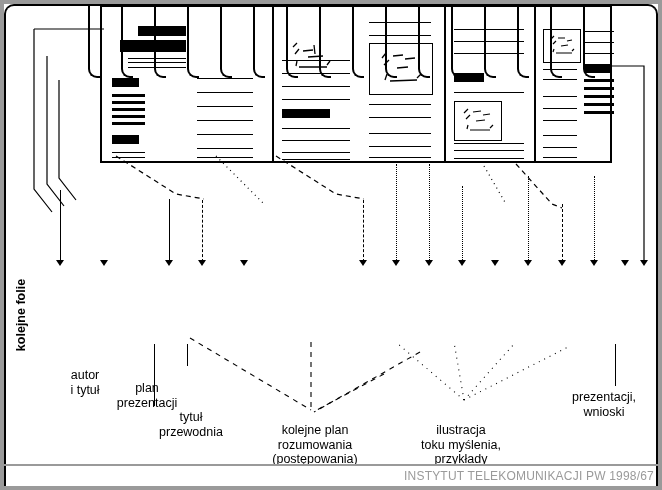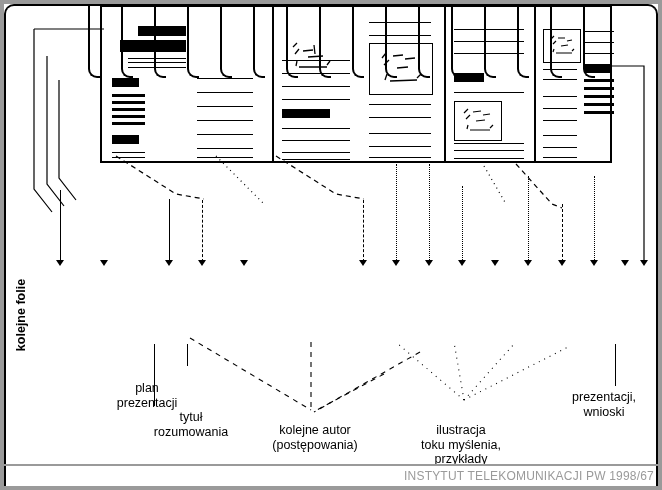--- a/index.html
+++ b/index.html
@@ -283,33 +283,38 @@
     <path d="M200 40 L131 77" stroke="#000" stroke-width="1.1" stroke-dasharray="5,5" fill="none"></path>
   </svg>
 
   <svg class="abs" style="left:390px;top:330px;width:200px;height:72px;" viewBox="0 0 200 72">
     <path d="M70 66 L4 10" stroke="#000" stroke-width="1.1" stroke-dasharray="1,5" fill="none"></path>
     <path d="M70 66 L60 8" stroke="#000" stroke-width="1.1" stroke-dasharray="1,5" fill="none"></path>
     <path d="M70 66 L120 10" stroke="#000" stroke-width="1.1" stroke-dasharray="1,5" fill="none"></path>
     <path d="M70 66 L176 12" stroke="#000" stroke-width="1.1" stroke-dasharray="1,5" fill="none"></path>
   </svg>
 
+  <div class="label abs" style="left:46px;top:364px;width:70px;">
+    <div>autor</div>
+    <div>i tytuł</div>
+  </div>
 
   <div class="label abs" style="left:103px;top:377px;width:80px;">
     <div>plan</div>
     <div>prezentacji</div>
   </div>
 
   <div class="label abs" style="left:139px;top:406px;width:96px;">
     <div>tytuł</div>
+    <div>przewodnia</div>
+  </div>
+
+  <div class="label abs" style="left:252px;top:419px;width:118px;">
+    <div>kolejne plan</div>
     <div>rozumowania</div>
-  </div>
-
-  <div class="label abs" style="left:252px;top:419px;width:118px;">
-    <div>kolejne autor</div>
     <div>(postępowania)</div>
   </div>
 
   <div class="label abs" style="left:399px;top:419px;width:116px;">
     <div>ilustracja</div>
     <div>toku myślenia,</div>
     <div>przykłady</div>
   </div>
 
   <div class="label abs" style="left:545px;top:386px;width:110px;">

